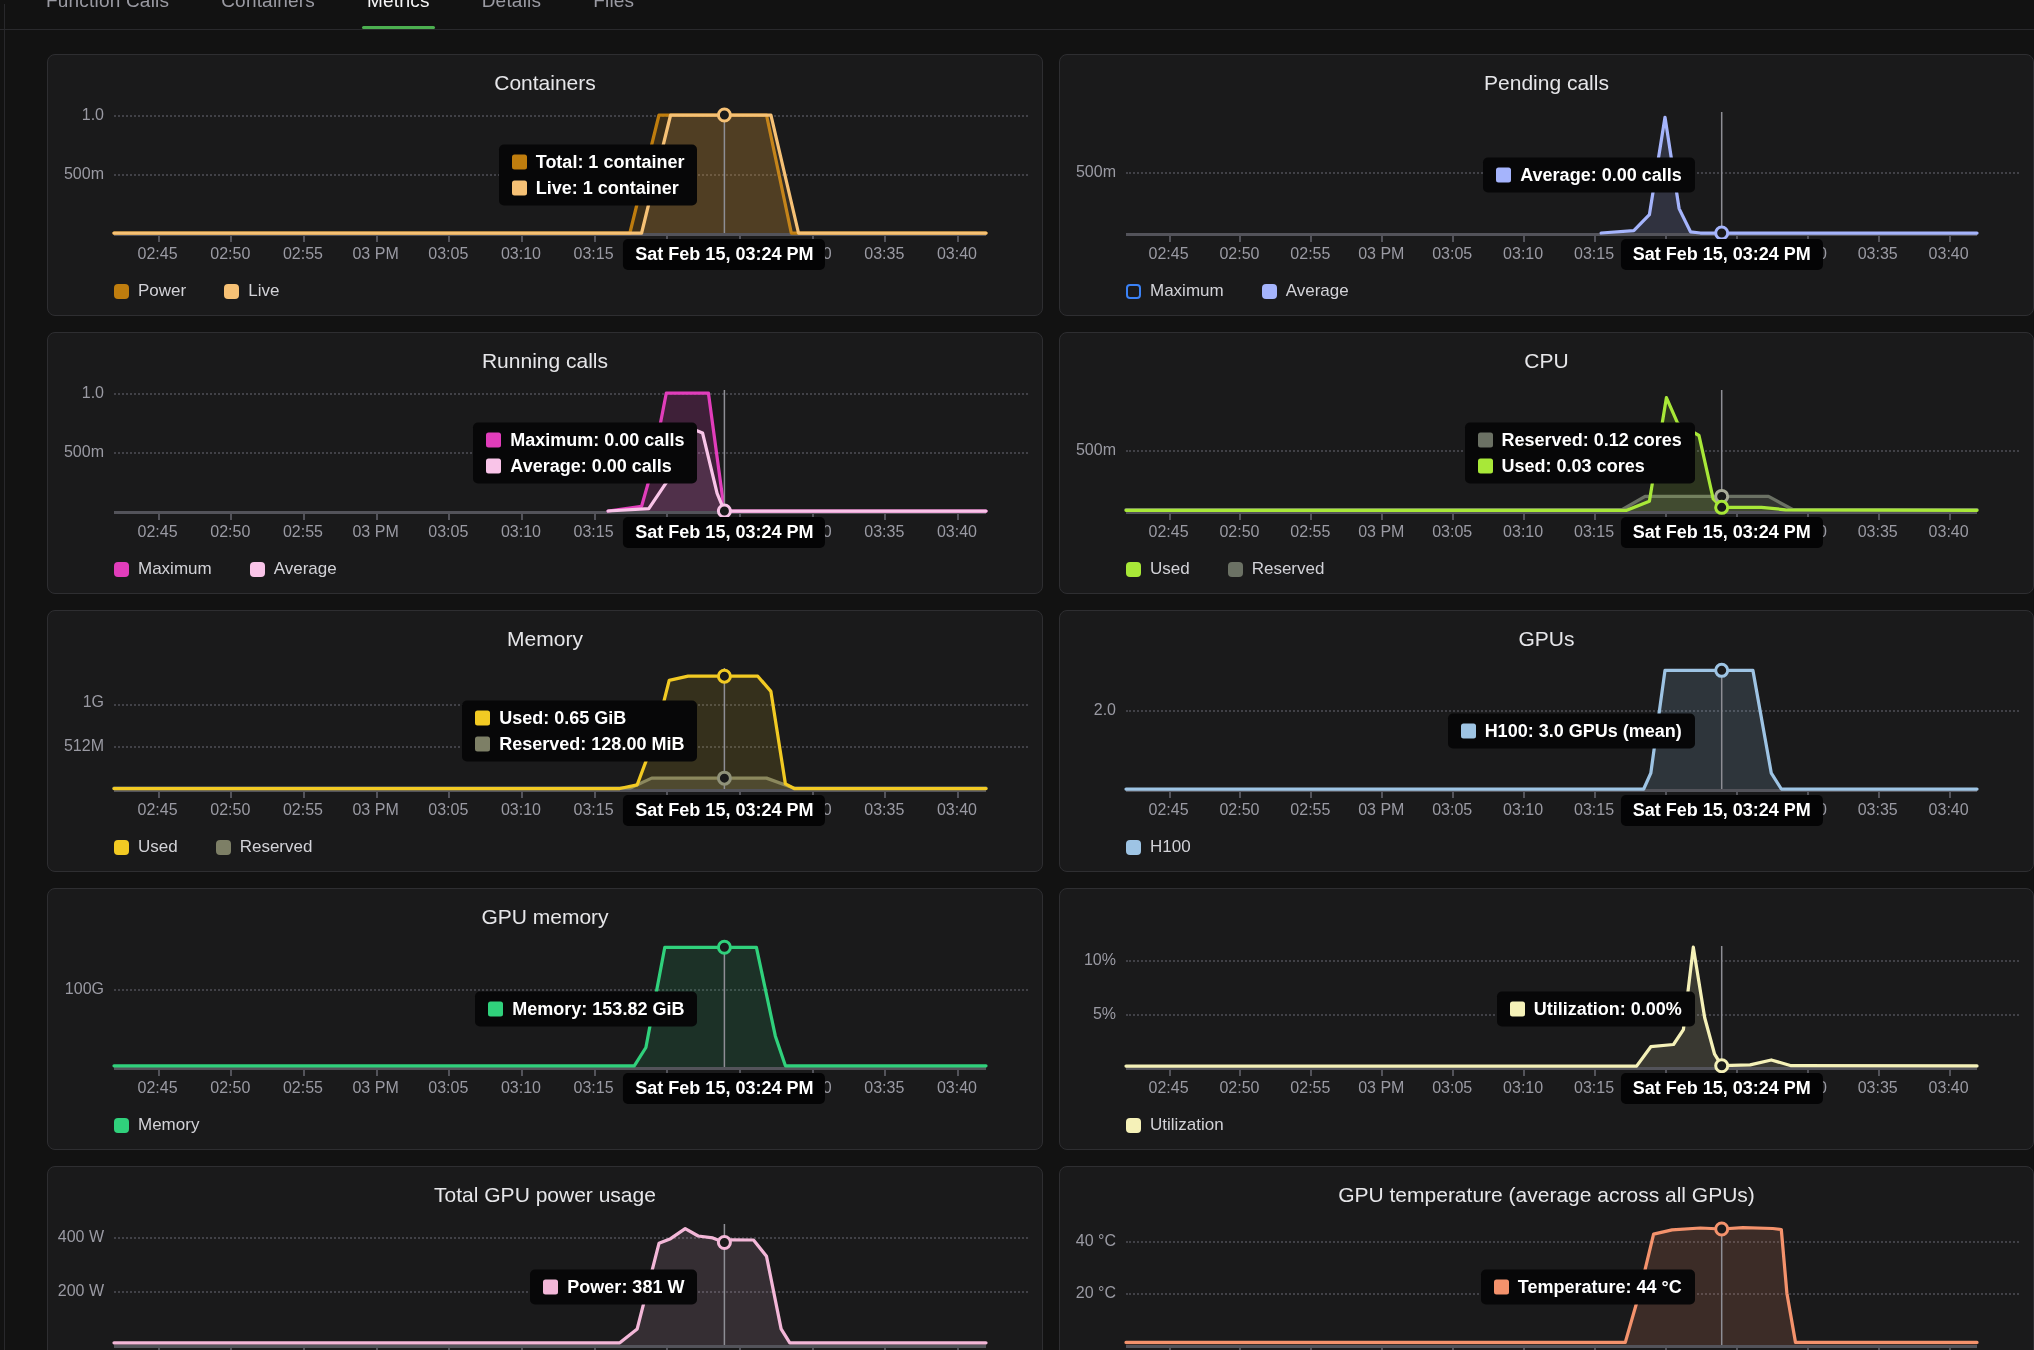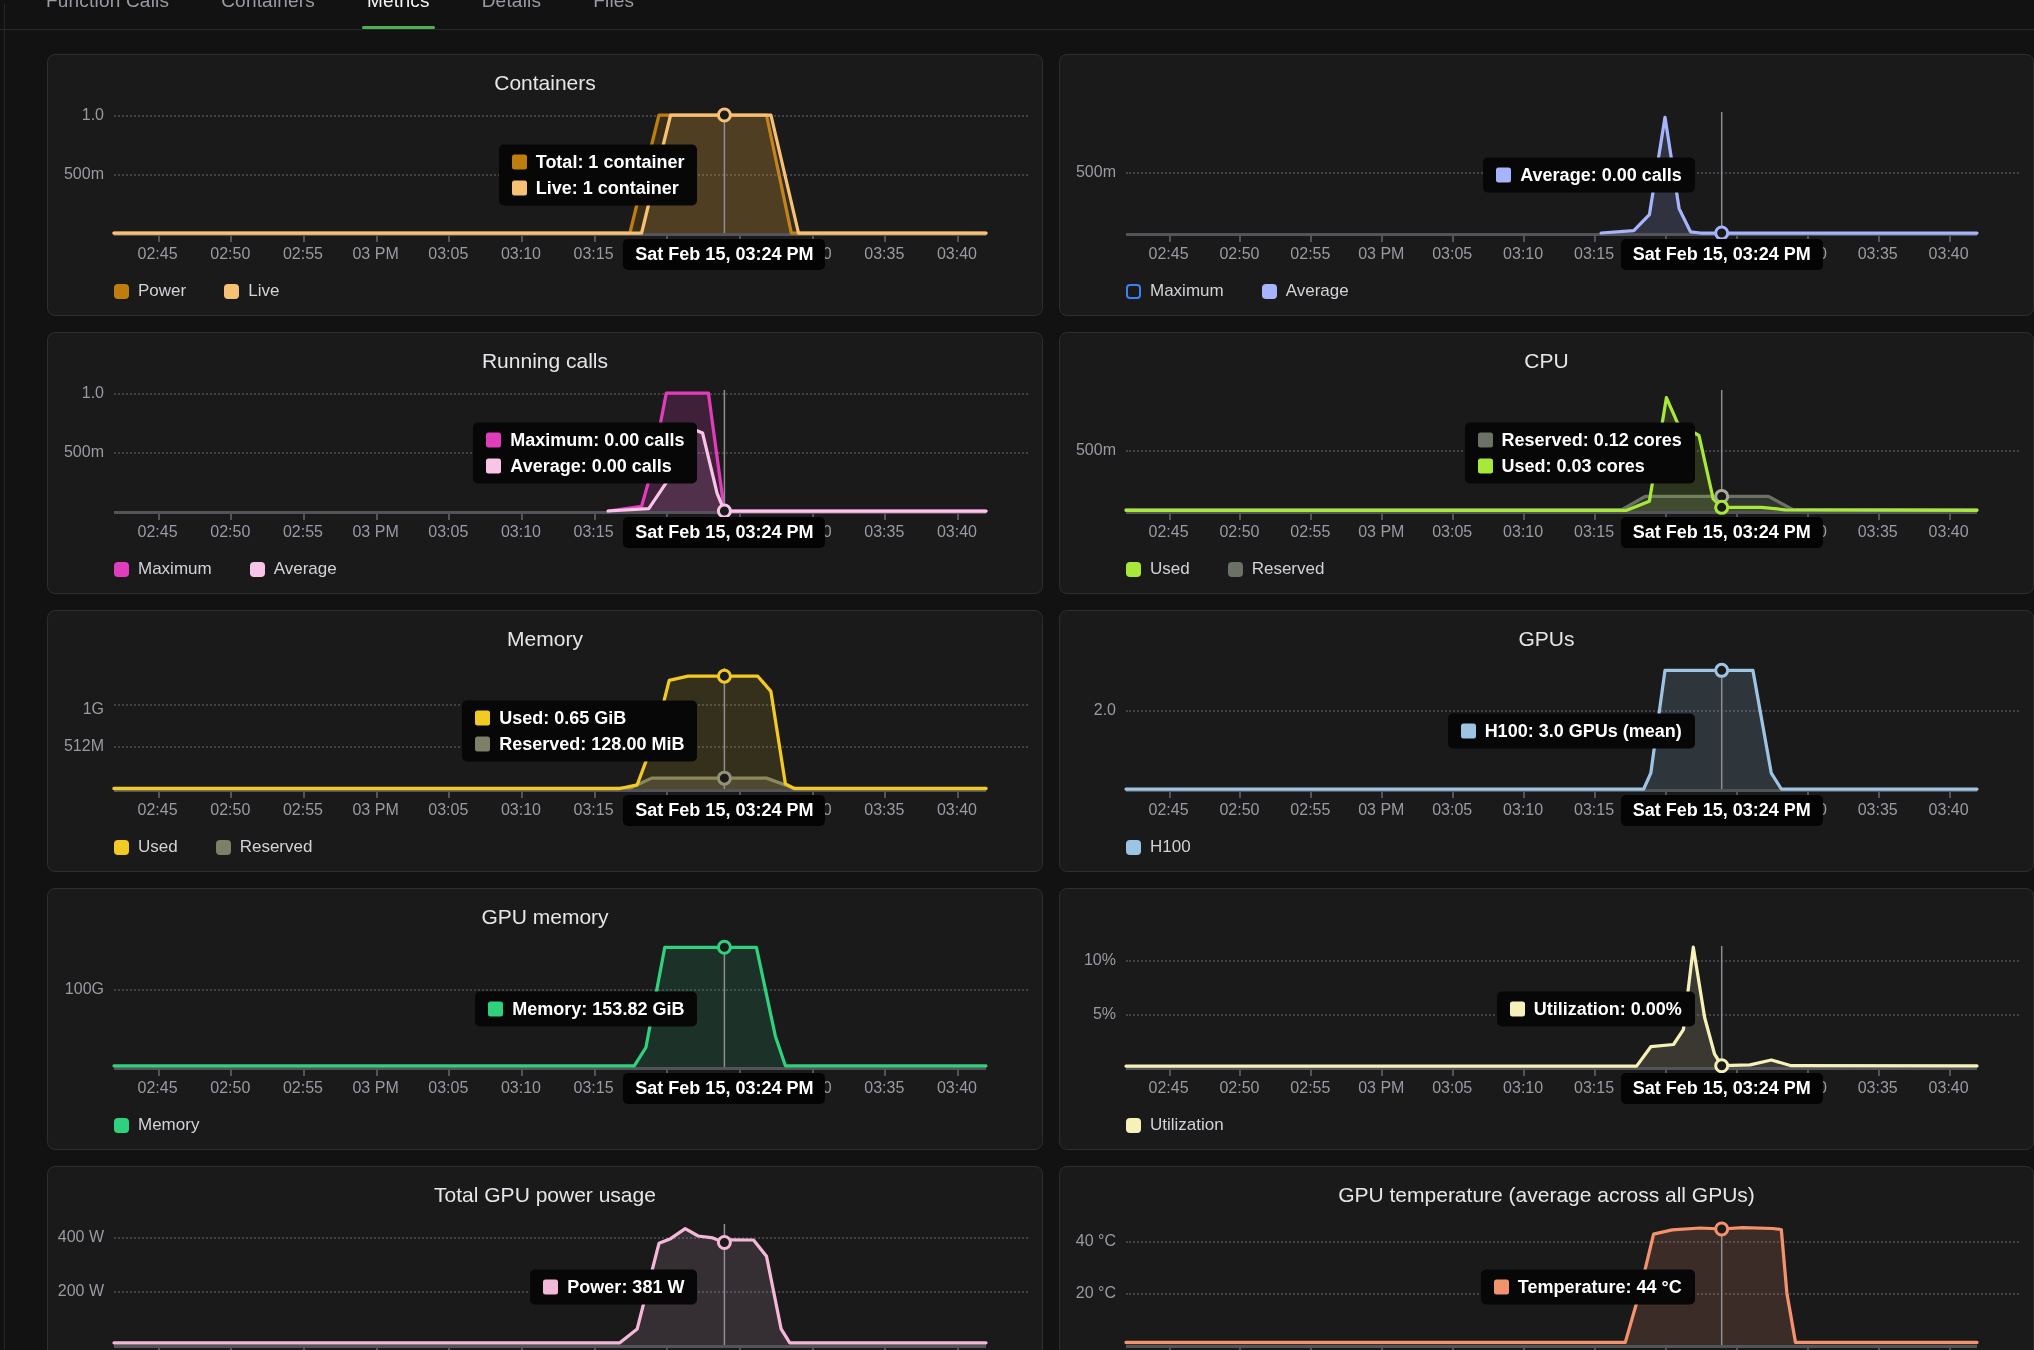--- a/index.html
+++ b/index.html
@@ -128,20 +128,21 @@
           <span class="lsw" style="background: rgb(191, 125, 14);"></span>
           <span>Power</span>
         </div>
         <div class="li">
           <span class="lsw" style="background: rgb(246, 193, 117);"></span>
           <span>Live</span>
         </div>
       </div>
     </section>
     <section class="panel">
+      <div class="title">Pending calls</div>
       <div class="gridline" style="left: 66px; top: 117.109px; width: 893px;"></div>
       <div class="ylab" style="left: 2px; top: 117.109px; width: 54px;">500m</div>
       <div class="xaxis" style="left: 66px; top: 178px; width: 851px;"></div>
       <div class="tick" style="left: 108.55px; top: 180.5px;"></div>
       <div class="xlab" style="left: 108.55px; top: 190px;">02:45</div>
       <div class="tick" style="left: 179.467px; top: 180.5px;"></div>
       <div class="xlab" style="left: 179.467px; top: 190px;">02:50</div>
       <div class="tick" style="left: 250.383px; top: 180.5px;"></div>
       <div class="xlab" style="left: 250.383px; top: 190px;">02:55</div>
       <div class="tick" style="left: 321.3px; top: 180.5px;"></div>
@@ -303,21 +304,21 @@
         </div>
         <div class="li">
           <span class="lsw" style="background: rgb(107, 113, 100);"></span>
           <span>Reserved</span>
         </div>
       </div>
     </section>
     <section class="panel">
       <div class="title">Memory</div>
       <div class="gridline" style="left: 66px; top: 93.1724px; width: 914px;"></div>
-      <div class="ylab" style="left: 2px; top: 98px; width: 54px;">1G</div>
+      <div class="ylab" style="left: 2px; top: 91px; width: 54px;">1G</div>
       <div class="gridline" style="left: 66px; top: 134.568px; width: 914px;"></div>
       <div class="ylab" style="left: 2px; top: 134.568px; width: 54px;">512M</div>
       <div class="xaxis" style="left: 66px; top: 178px; width: 872px;"></div>
       <div class="tick" style="left: 109.6px; top: 180.5px;"></div>
       <div class="xlab" style="left: 109.6px; top: 190px;">02:45</div>
       <div class="tick" style="left: 182.267px; top: 180.5px;"></div>
       <div class="xlab" style="left: 182.267px; top: 190px;">02:50</div>
       <div class="tick" style="left: 254.933px; top: 180.5px;"></div>
       <div class="xlab" style="left: 254.933px; top: 190px;">02:55</div>
       <div class="tick" style="left: 327.6px; top: 180.5px;"></div>

